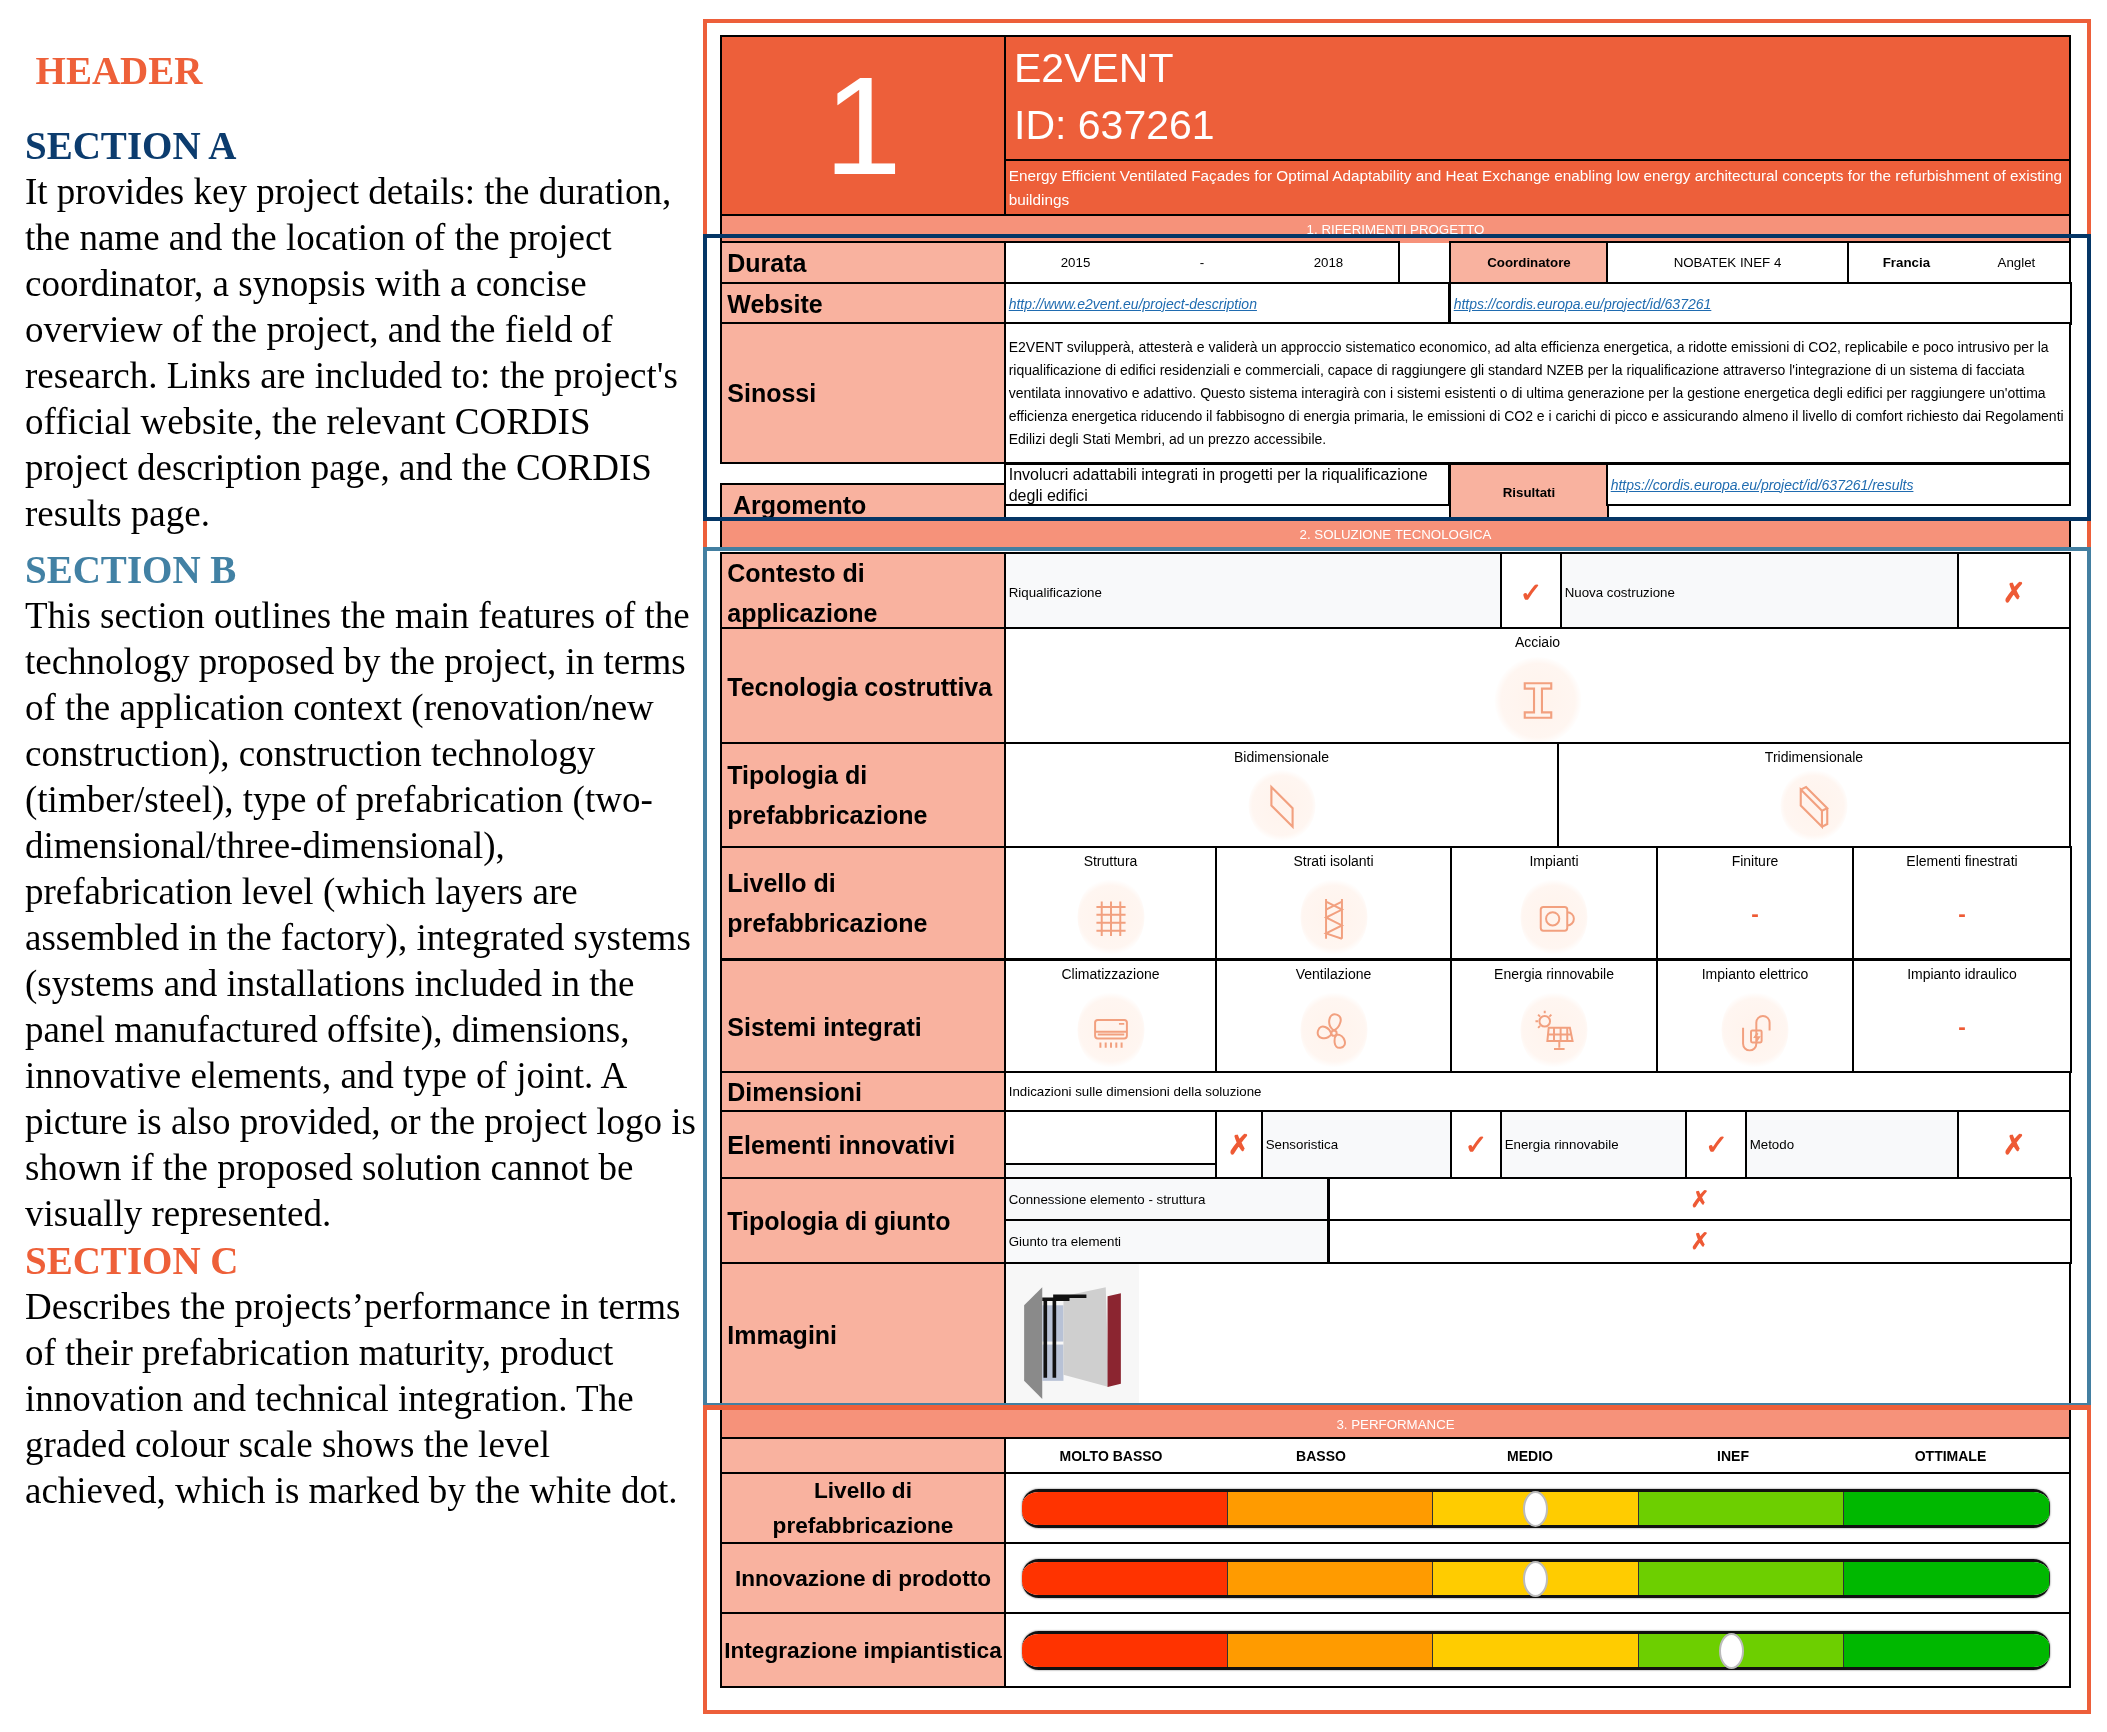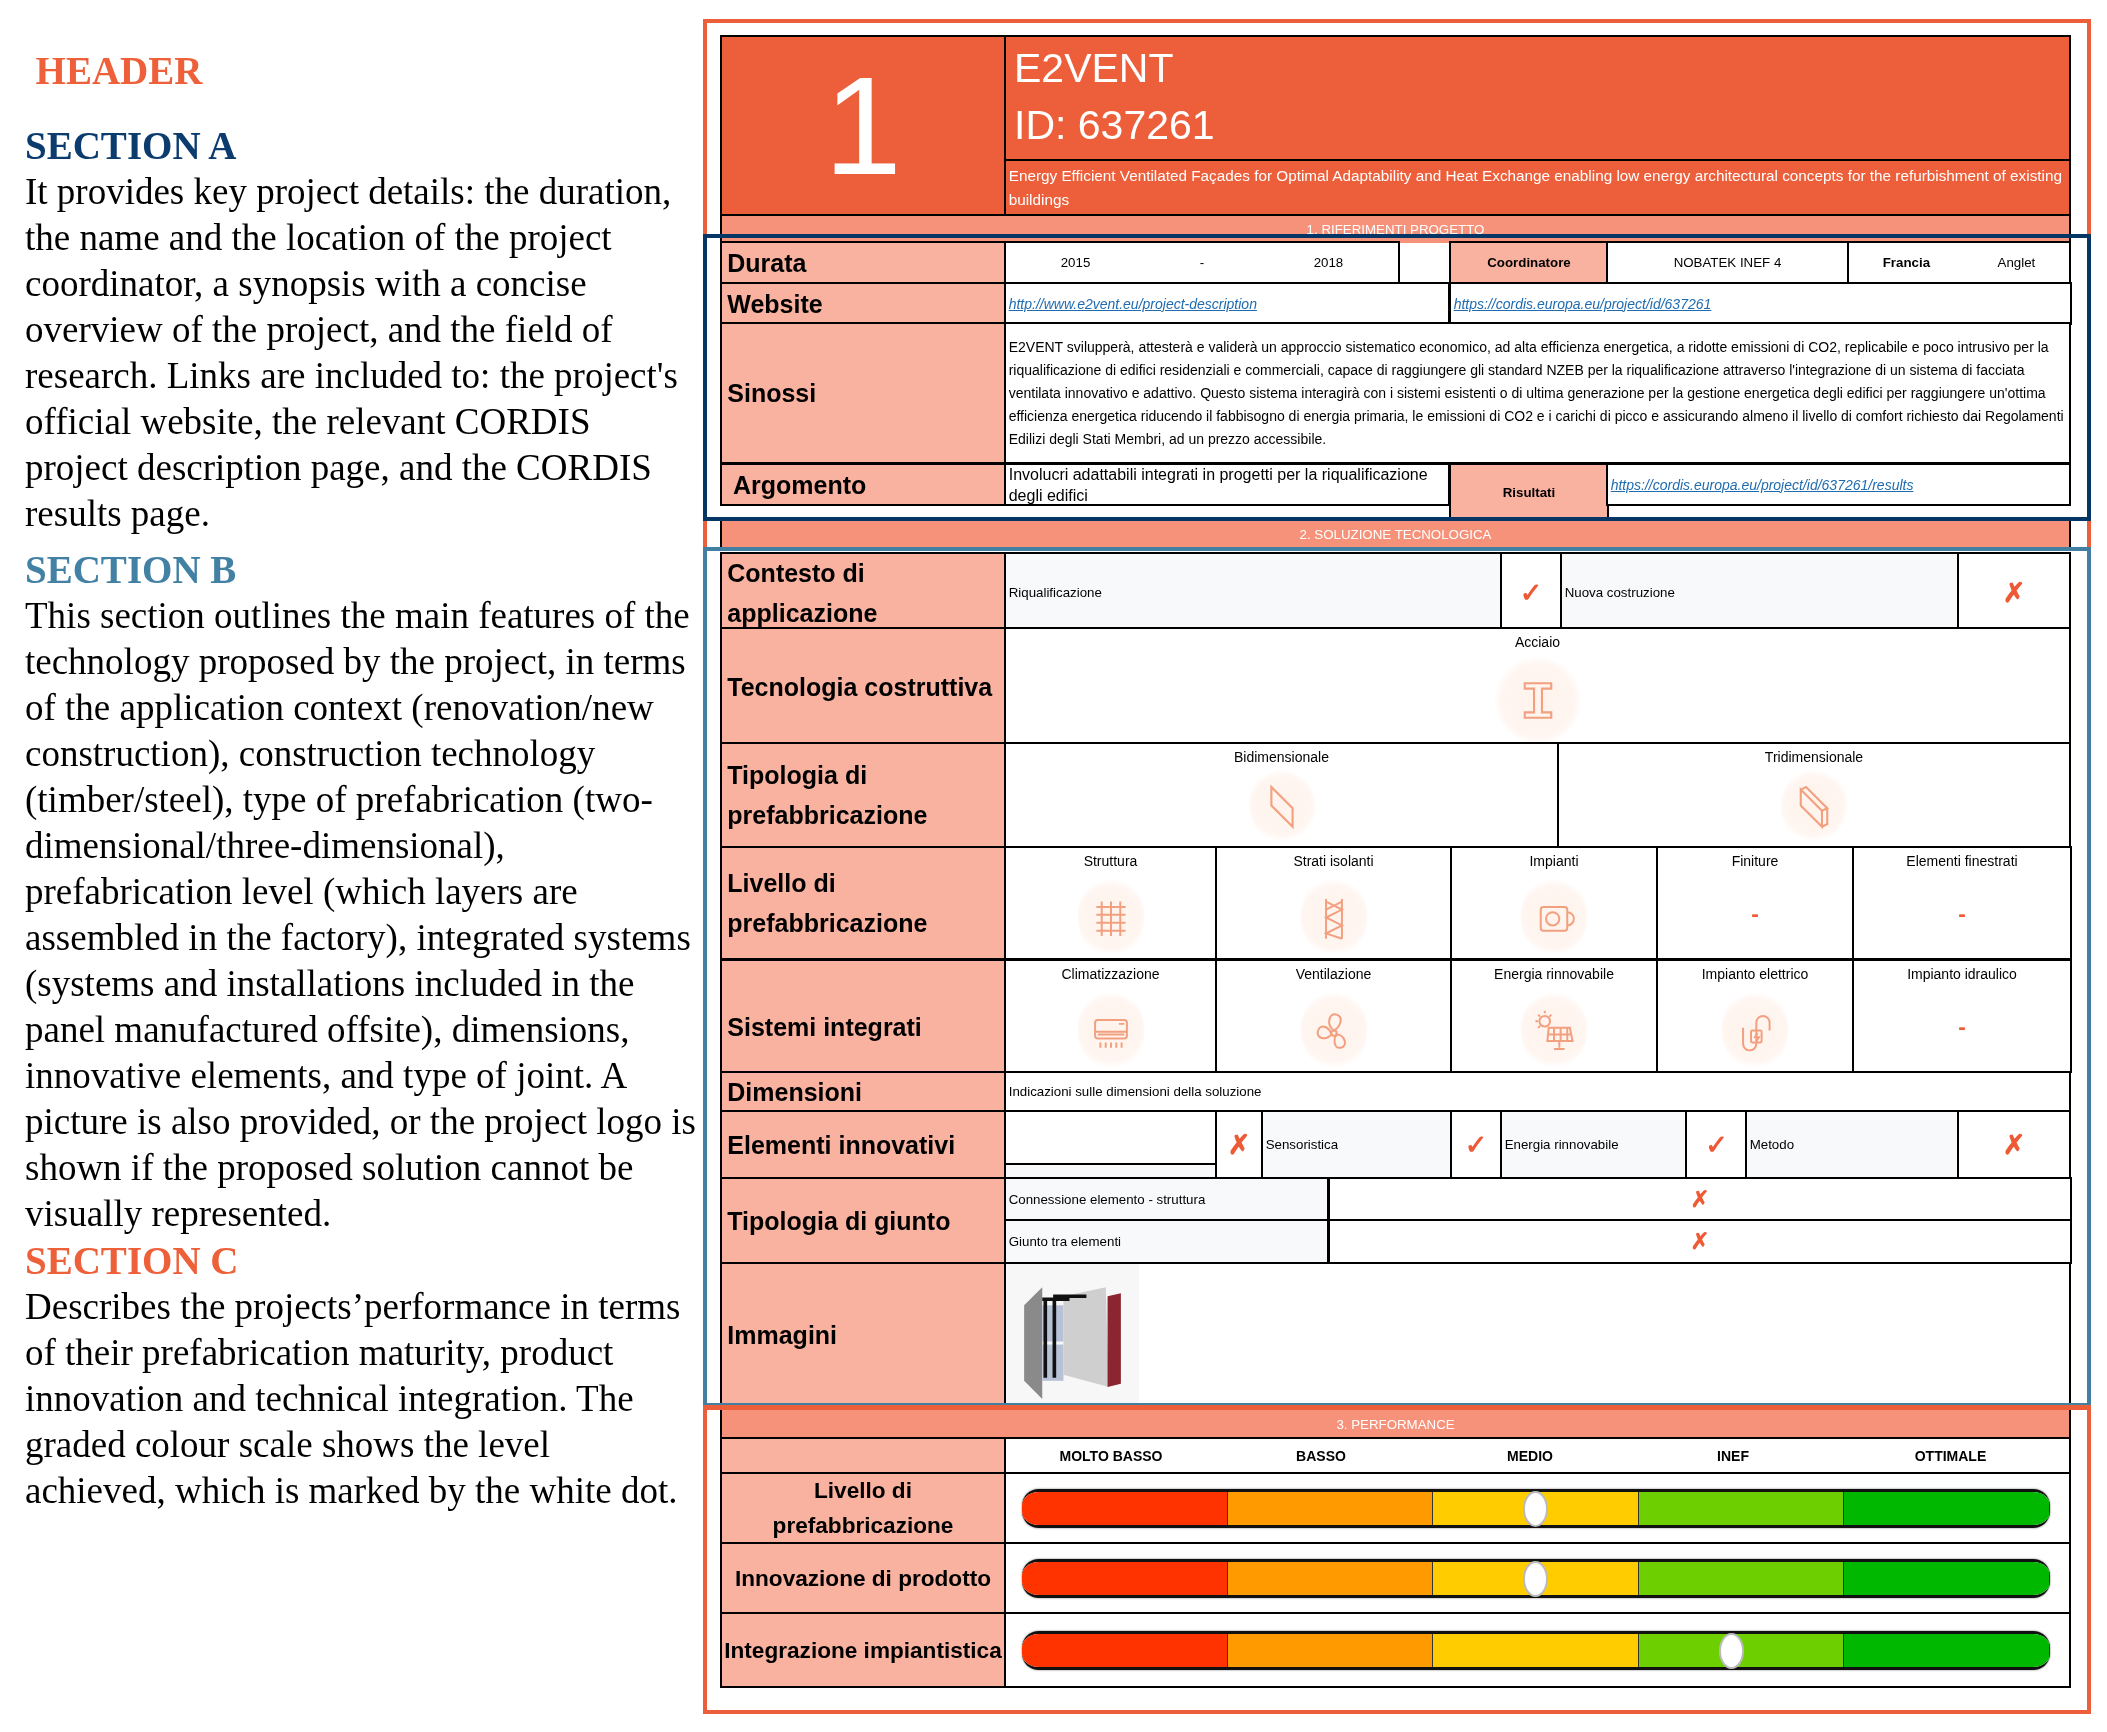--- a/index.html
+++ b/index.html
@@ -94,21 +94,21 @@
   <div class="c val flexc" style="left:284px;top:247px;width:446px;height:43px;padding-left:2.7px;">
     <span class="link">http://www.e2vent.eu/project-description</span>
   </div>
   <div class="c val flexc" style="left:729px;top:247px;width:623px;height:43px;padding-left:2.7px;">
     <span class="link">https://cordis.europa.eu/project/id/637261</span>
   </div>
 
   <div class="c lab" style="left:0;top:287px;width:286px;height:142px;">Sinossi</div>
   <div class="c val flexc" style="left:284px;top:287px;width:1067px;height:142px;padding:0 2.7px;font-size:14px;line-height:23px;">E2VENT svilupperà, attesterà e validerà un approccio sistematico economico, ad alta efficienza energetica, a ridotte emissioni di CO2, replicabile e poco intrusivo per la riqualificazione di edifici residenziali e commerciali, capace di raggiungere gli standard NZEB per la riqualificazione attraverso l'integrazione di un sistema di facciata ventilata innovativo e adattivo. Questo sistema interagirà con i sistemi esistenti o di ultima generazione per la gestione energetica degli edifici per raggiungere un'ottima efficienza energetica riducendo il fabbisogno di energia primaria, le emissioni di CO2 e i carichi di picco e assicurando almeno il livello di comfort richiesto dai Regolamenti Edilizi degli Stati Membri, ad un prezzo accessibile.</div>
 
-  <div class="c lab" style="left:0;top:428px;width:286px;height:43px;padding-left:11px;">Argomento</div>
+  <div class="c lab" style="left:0;top:448px;width:286px;height:43px;padding-left:11px;">Argomento</div>
   <div class="c val" style="left:284px;top:428px;width:446px;height:43px;padding:0 2.7px;font-size:16px;line-height:20.6px;">Involucri adattabili integrati in progetti per la riqualificazione degli edifici</div>
   <div class="c flexcc" style="left:729px;top:428px;width:160px;height:58px;background:#f9b29f;font-weight:bold;font-size:13.3px;">Risultati</div>
   <div class="c val flexc" style="left:886px;top:428px;width:465px;height:43px;padding-left:2.7px;">
     <span class="link">https://cordis.europa.eu/project/id/637261/results</span>
   </div>
 
   <div class="c band" style="left:0;top:486px;width:1351px;height:27px;">
     <span>2. SOLUZIONE TECNOLOGICA</span>
   </div>
 

